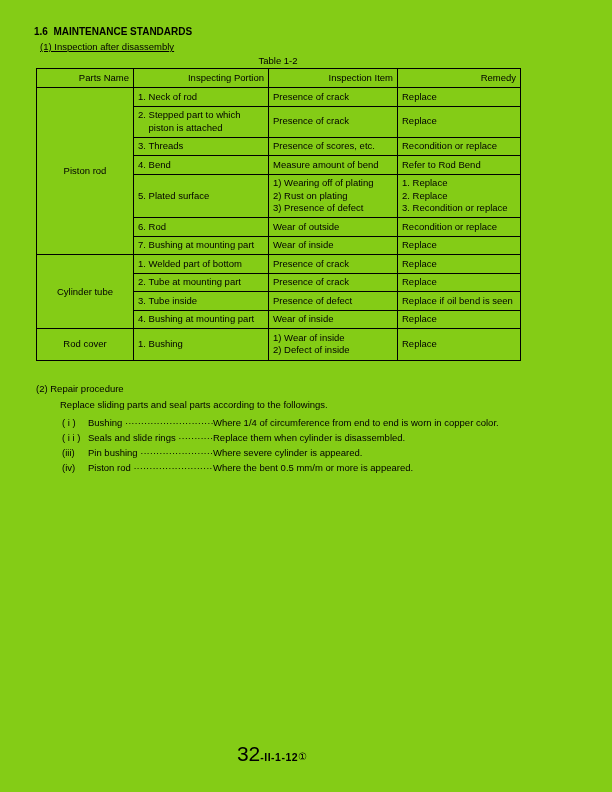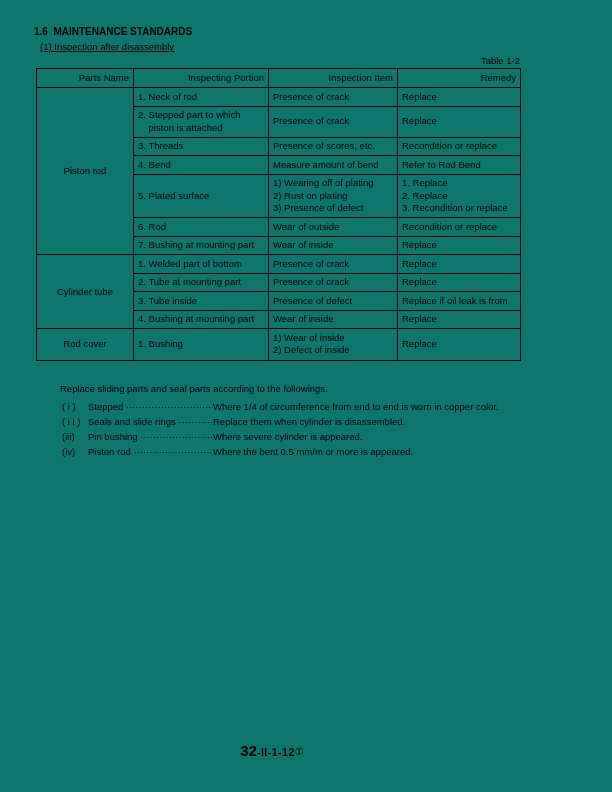--- a/index.html
+++ b/index.html
@@ -1,21 +1,21 @@
 <!DOCTYPE html>
 <html><head>
 <meta charset="utf-8">
 <style>
   html, body { margin: 0; padding: 0; background: #e8e8e8; }
   .page {
     position: relative;
     width: 612px;
     height: 792px;
     margin: 0 auto;
-    background: #0f766e;
+    background: #84cc16;
     font-family: "Liberation Sans", sans-serif;
     color: #000;
     overflow: hidden;
   }
   .content { padding-top: 26px; }
 
   .h1 {
     margin: 0 0 4px 34px;
     font-size: 10px;
     font-weight: bold;
@@ -27,21 +27,21 @@
     text-decoration: underline;
   }
   .sub2 {
     margin: 0 0 14px 46px;
     font-size: 9.5px;
   }
 
   .tbl-caption {
     width: 484px;
     margin: 0 0 2px 36px;
-    text-align: right;
+    text-align: center;
     font-size: 9.5px;
   }
 
   table.spec {
     border-collapse: collapse;
     margin-left: 36px;
     width: 484px;
     table-layout: fixed;
     border: 1.5px solid #000;
   }
@@ -91,21 +91,21 @@
   .r-desc { flex: 1 1 auto; padding-right: 30px; }
 
   .footer {
     position: absolute;
     top: 742px;
     left: 0;
     width: 100%;
     text-align: center;
     transform: translateX(-34px);
   }
-  .footer .big  { font-size: 15px; font-weight: bold; }
+  .footer .big  { font-size: 21px; font-weight: normal; }
   .footer .rest { font-size: 10.5px; font-weight: bold; letter-spacing: 0.5px; }
   .footer .mark { font-size: 10px; font-weight: normal; position: relative; top: -1px; }
 </style>
 </head>
 <body>
 
 <div class="page">
   <div class="content">
 
     <div class="h1">1.6  MAINTENANCE STANDARDS</div>
@@ -179,44 +179,45 @@
           <td>Replace</td>
         </tr>
         <tr>
           <td>2. Tube at mounting part</td>
           <td>Presence of crack</td>
           <td>Replace</td>
         </tr>
         <tr>
           <td>3. Tube inside</td>
           <td>Presence of defect</td>
-          <td>Replace if oil leak is from</td>
+          <td>Replace if oil bend is seen</td>
         </tr>
         <tr>
           <td>4. Bushing at mounting part</td>
           <td>Wear of inside</td>
           <td>Replace</td>
         </tr>
 
         <tr>
           <td class="parts">Rod cover</td>
           <td>1. Bushing</td>
           <td class="ml">1) Wear of inside
 2) Defect of inside</td>
           <td>Replace</td>
         </tr>
       </tbody>
     </table>
 
     <div class="repair">
+      <div class="r-title">(2) Repair procedure</div>
       <div class="r-intro">Replace sliding parts and seal parts according to the followings.</div>
 
       <div class="r-item">
         <span class="r-num">( i )</span>
-        <span class="r-mid"><span>Stepped </span><span>·····································</span></span>
+        <span class="r-mid"><span>Bushing </span><span>·····································</span></span>
         <span class="r-desc">Where 1/4 of circumference from end to end is worn in copper color.</span>
       </div>
       <div class="r-item">
         <span class="r-num">( i i )</span>
         <span class="r-mid"><span>Seals and slide rings </span><span>·······················</span></span>
         <span class="r-desc">Replace them when cylinder is disassembled.</span>
       </div>
       <div class="r-item">
         <span class="r-num">(iii)</span>
         <span class="r-mid"><span>Pin bushing </span><span>·································</span></span>

